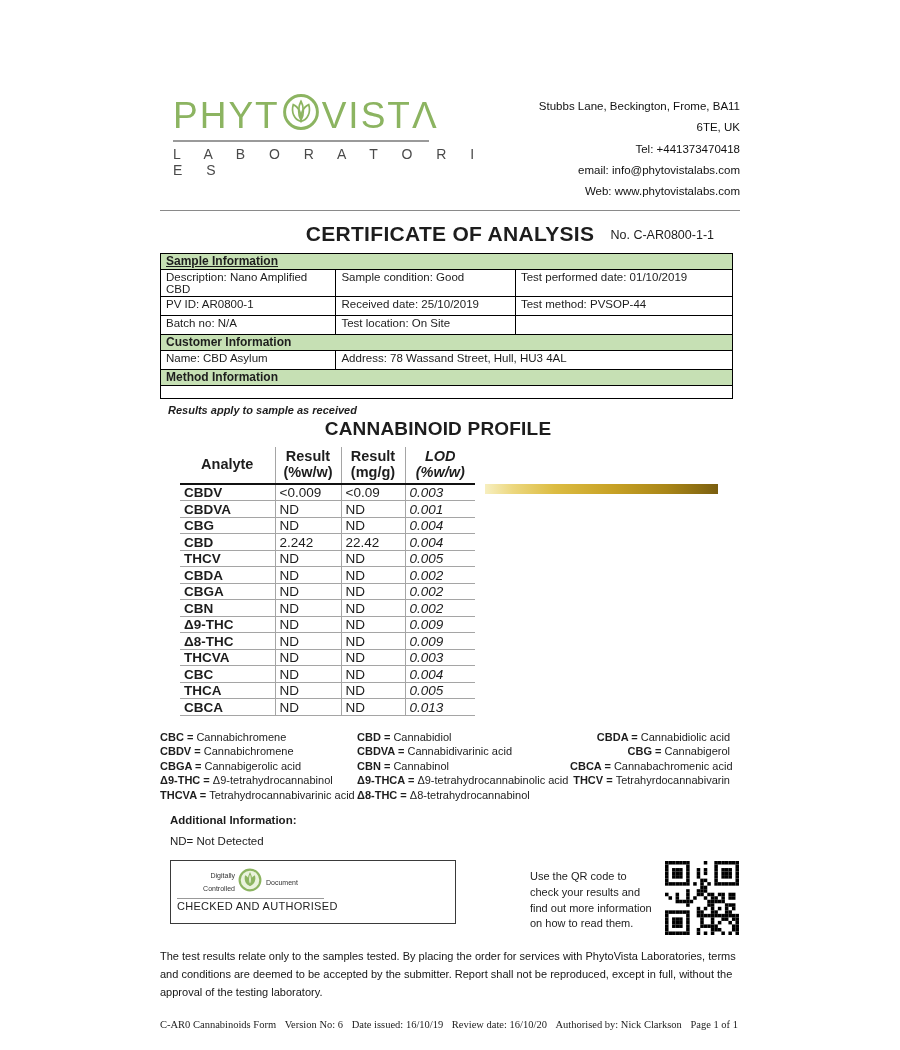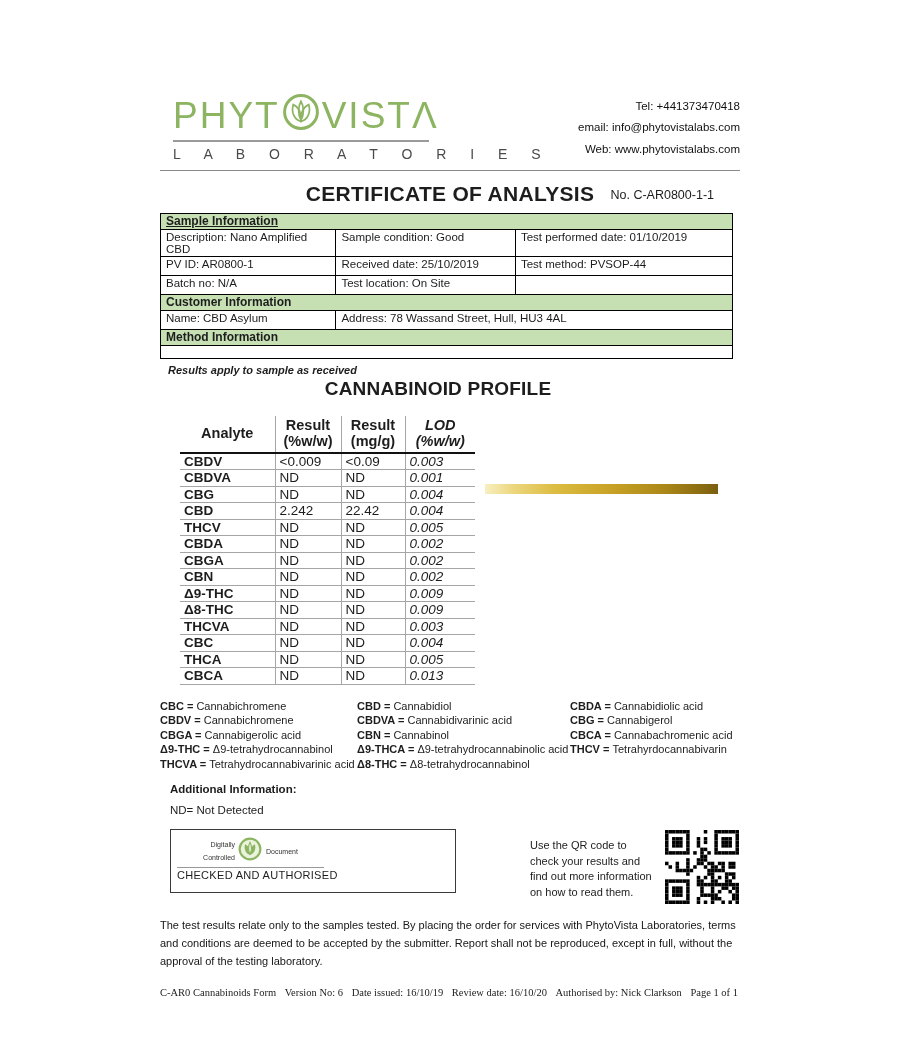--- a/index.html
+++ b/index.html
@@ -33,35 +33,35 @@
   table.info td{border:1.5px solid #000;padding:1px 5px;vertical-align:top;}
   table.info td.green{background:var(--greenbar);font-weight:bold;font-size:12px;padding:0px 5px 1px 5px;}
   .ul{text-decoration:underline;}
   td.c1{width:173px;} td.c2{width:177px;} td.c3{width:214px;}
   tr.tall td{height:26px;} tr.mid td{height:19px;} tr.hdr-row td{height:15px;} tr.empty td{height:13px;}
 
   .results-note{margin-top:5px;margin-left:8px;font-size:11px;font-weight:bold;font-style:italic;}
 
   
   .profile-title{width:556px;text-align:center;font-size:19px;font-weight:bold;margin-top:2px;letter-spacing:0.2px;}
-  table.cann{border-collapse:collapse;margin-left:20px;margin-top:16px;font-size:13.5px;}
+  table.cann{border-collapse:collapse;margin-left:20px;margin-top:7px;font-size:13.5px;}
   table.cann th{font-weight:bold;padding:1px 4px 3px 4px;border-bottom:2.5px solid #111;vertical-align:middle;font-size:14.5px;}
   table.cann th:not(:first-child),table.cann td:not(:first-child){border-left:1px solid #a5a5a5;}
   table.cann td{border-bottom:1px solid #a5a5a5;height:16.5px;padding:0 4px;}
   table.cann .w-an{width:95px;} table.cann .w-pct{width:66px;} table.cann .w-mg{width:64px;} table.cann .w-lod{width:70px;}
   td.analyte{font-weight:bold;font-size:13.5px;}
   td.lod,th.lod{font-style:italic;}
 
   .gold-bar{position:absolute;left:485px;top:484px;width:233px;height:10px;
     background:linear-gradient(90deg,#f7efc0 0%,#ecd77e 12%,#dcbc42 30%,#c7a125 55%,#a98618 78%,#8a6c12 93%,#7a5e10 100%);}
 
   
   .legend{display:flex;margin-top:14px;font-size:11px;}
   .legend-col{display:flex;flex-direction:column;}
-  .legend-col.l1{width:197px;} .legend-col.l2{width:213px;} .legend-col.l3{width:160px;}
+  .legend-col.l1{width:197px;} .legend-col.l2{width:213px;} .legend-col.l3{width:160px;text-align:right;}
   .legend-item{line-height:14.5px;white-space:nowrap;}
   .legend-item b{font-weight:bold;}
 
   .addl-label{margin-top:12px;margin-left:10px;font-size:11.5px;font-weight:bold;}
   .nd-note{margin-top:9px;margin-left:10px;font-size:11.5px;}
 
   
   .sig-row{display:flex;margin-top:13px;margin-left:10px;align-items:flex-start;}
   .sig-box{border:1.5px solid #3a3a3a;width:293px;height:64px;display:flex;padding:3px 5px 2px 6px;background:#fff;}
   .stamp{width:147px;display:flex;flex-direction:column;justify-content:flex-start;padding-top:4px;}
@@ -98,20 +98,21 @@
               <path d="M22 31.5 C18.4 26 18.4 15.5 22 9.5 C25.6 15.5 25.6 26 22 31.5 Z" fill="none" stroke="#8cb461" stroke-width="2"></path>
             </svg>
           </span>
           <span>VIST</span>
           <span>Λ</span>
         </div>
         <div class="labs-rule"></div>
         <div class="labs">L A B O R A T O R I E S</div>
       </div>
       <div class="contact" id="contact-lines">
+          <div>Stubbs Lane, Beckington, Frome, BA11 6TE, UK</div>
           <div>Tel: +441373470418</div>
           <div>email: info@phytovistalabs.com</div>
           <div>Web: www.phytovistalabs.com</div>
         </div>
     </div>
     <div class="hdr-rule"></div>
 
     <div class="title-row">
       <div class="title-main">CERTIFICATE OF ANALYSIS</div>
       <div class="title-no">No. C-AR0800-1-1</div>

